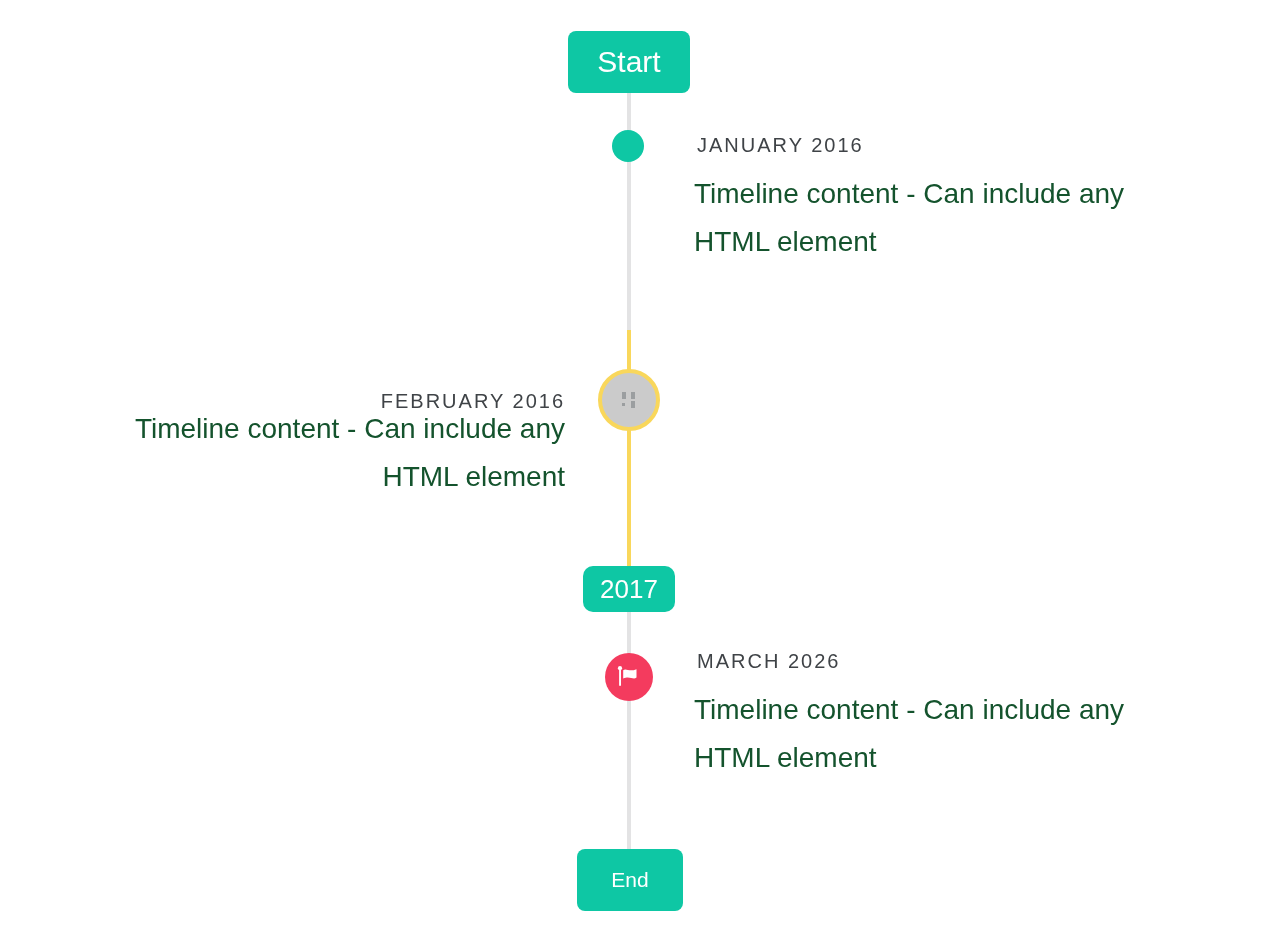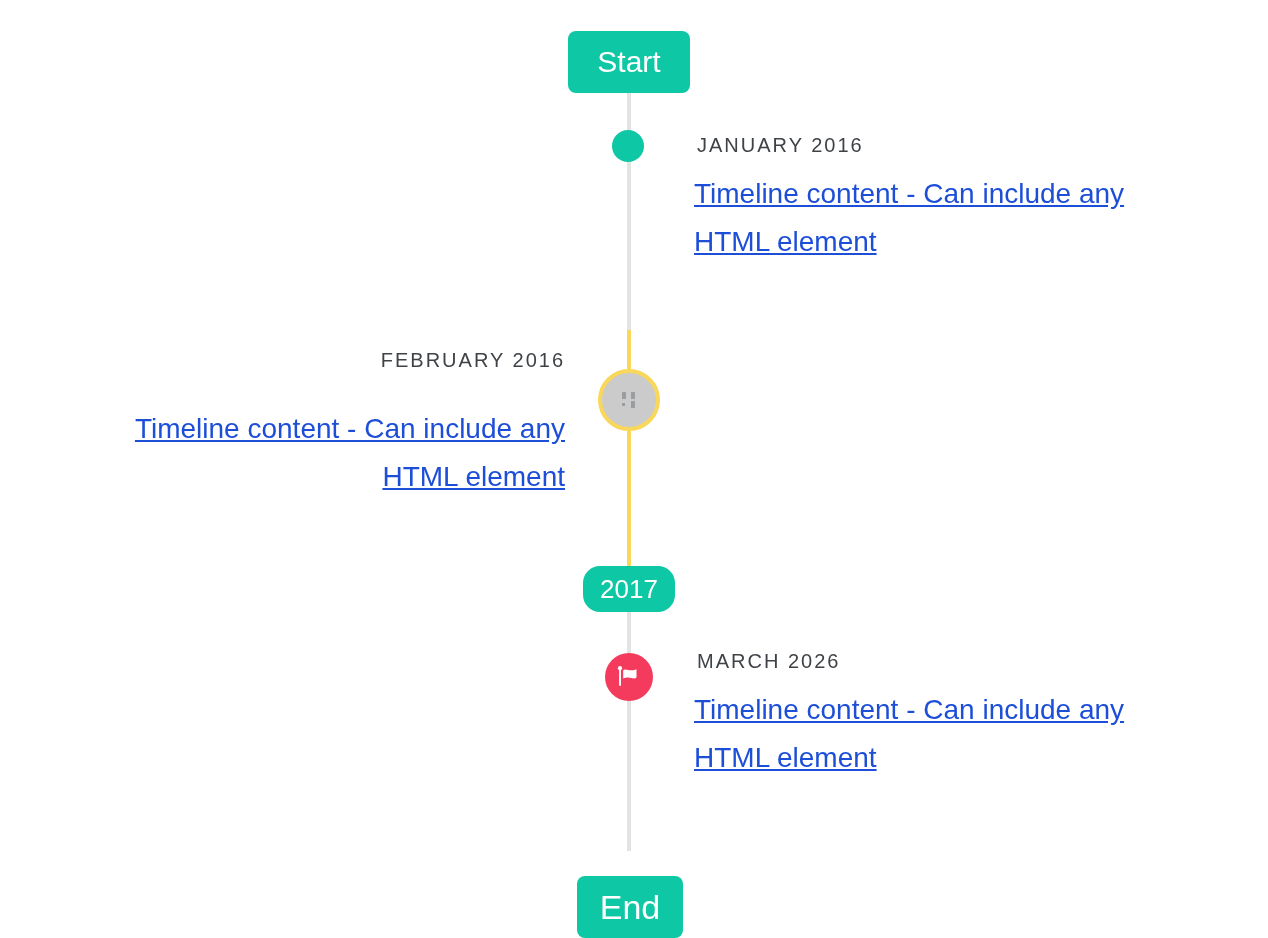--- a/index.html
+++ b/index.html
@@ -16,22 +16,22 @@
   .line-yellow { top: 330px; height: 237px; background: #f9d75b; z-index: 2; }
 
   
   .badge {
     position: absolute; z-index: 4;
     background: #0ec7a4; color: #ffffff;
     display: flex; align-items: center; justify-content: center;
     border-radius: 8px;
   }
   .badge-start { left: 568px; top: 31px;  width: 122px; height: 62px; font-size: 30px; }
-  .badge-2017  { left: 583px; top: 566px; width: 92px;  height: 46px; font-size: 26px; border-radius: 17px; }
-  .badge-end   { left: 577px; top: 849px; width: 106px; height: 62px; font-size: 34px; margin-top: 27px; }
+  .badge-2017  { left: 583px; top: 566px; width: 92px;  height: 46px; font-size: 26px; border-radius: 10px; }
+  .badge-end   { left: 577px; top: 849px; width: 106px; height: 62px; font-size: 21px; }
 
   
   .marker-dot {
     position: absolute; left: 612px; top: 130px; width: 32px; height: 32px;
     background: #0ec7a4; border-radius: 50%; z-index: 3;
   }
   .marker-image {
     position: absolute; left: 598px; top: 369px; width: 62px; height: 62px;
     background: #cbcbcb; border: 4px solid #f9d75b; border-radius: 50%;
     z-index: 3; display: flex; align-items: center; justify-content: center;
@@ -50,25 +50,25 @@
   .broken-icon .b3 { left: 1px;  top: 12px; width: 3px; height: 3px; }
   .broken-icon .b4 { left: 10px; top: 10px; width: 4px; height: 7px; }
 
   
   .entry-label {
     position: absolute; font-size: 20px; font-weight: 400;
     letter-spacing: 2px; color: #3f4347; z-index: 2;
   }
   .entry-content {
     position: absolute; font-size: 28px; line-height: 48px;
-    color: #1d4ed8; z-index: 2; text-decoration: underline;
+    color: #14532d; z-index: 2;
   }
   .lbl-jan { left: 697px; top: 134px; }
   .cnt-jan { left: 694px; top: 170px; width: 560px; }
-  .lbl-feb { left: 40px;  top: 349px; width: 525px; text-align: right; }
+  .lbl-feb { left: 40px;  top: 390px; width: 525px; text-align: right; }
   .cnt-feb { left: 40px;  top: 405px; width: 525px; text-align: right; }
   .lbl-mar { left: 697px; top: 650px; }
   .cnt-mar { left: 694px; top: 686px; width: 560px; }
 </style>
 </head>
 <body>
 
 <div class="stage">
 
   <div class="line line-gray"></div>

